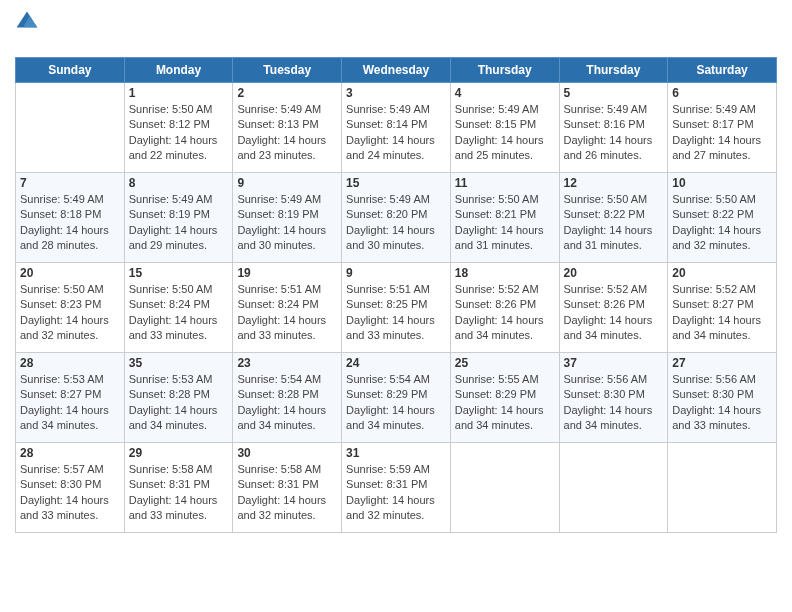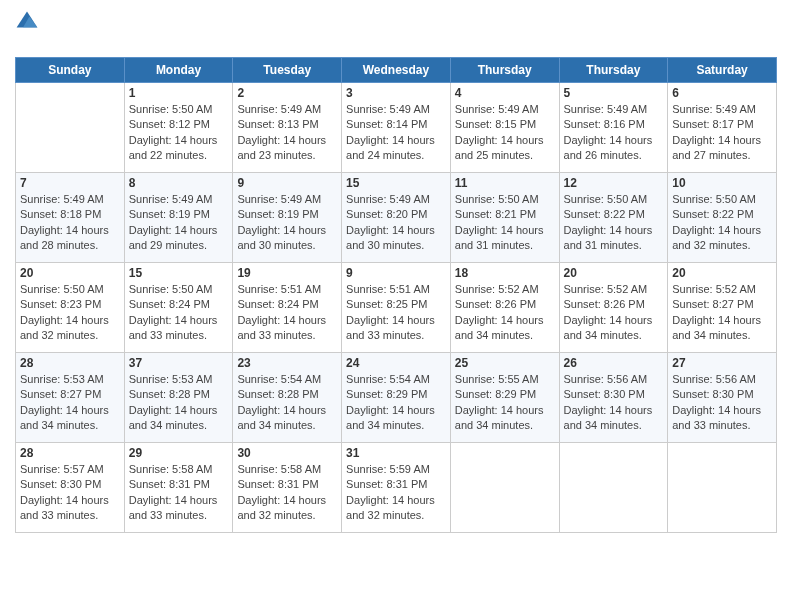--- a/index.html
+++ b/index.html
@@ -220,37 +220,37 @@
             <span class="day-number">20</span>
             <div class="day-detail">Sunrise: 5:52 AM<br>Sunset: 8:27 PM<br>Daylight: 14 hours<br>and 34 minutes.</div>
           </td>
         </tr>
         <tr>
           <td>
             <span class="day-number">28</span>
             <div class="day-detail">Sunrise: 5:53 AM<br>Sunset: 8:27 PM<br>Daylight: 14 hours<br>and 34 minutes.</div>
           </td>
           <td>
-            <span class="day-number">37</span>
+            <span class="day-number">35</span>
             <div class="day-detail">Sunrise: 5:53 AM<br>Sunset: 8:28 PM<br>Daylight: 14 hours<br>and 34 minutes.</div>
           </td>
           <td>
             <span class="day-number">23</span>
             <div class="day-detail">Sunrise: 5:54 AM<br>Sunset: 8:28 PM<br>Daylight: 14 hours<br>and 34 minutes.</div>
           </td>
           <td>
             <span class="day-number">24</span>
             <div class="day-detail">Sunrise: 5:54 AM<br>Sunset: 8:29 PM<br>Daylight: 14 hours<br>and 34 minutes.</div>
           </td>
           <td>
             <span class="day-number">25</span>
             <div class="day-detail">Sunrise: 5:55 AM<br>Sunset: 8:29 PM<br>Daylight: 14 hours<br>and 34 minutes.</div>
           </td>
           <td>
-            <span class="day-number">26</span>
+            <span class="day-number">37</span>
             <div class="day-detail">Sunrise: 5:56 AM<br>Sunset: 8:30 PM<br>Daylight: 14 hours<br>and 34 minutes.</div>
           </td>
           <td>
             <span class="day-number">27</span>
             <div class="day-detail">Sunrise: 5:56 AM<br>Sunset: 8:30 PM<br>Daylight: 14 hours<br>and 33 minutes.</div>
           </td>
         </tr>
         <tr>
           <td>
             <span class="day-number">28</span>

